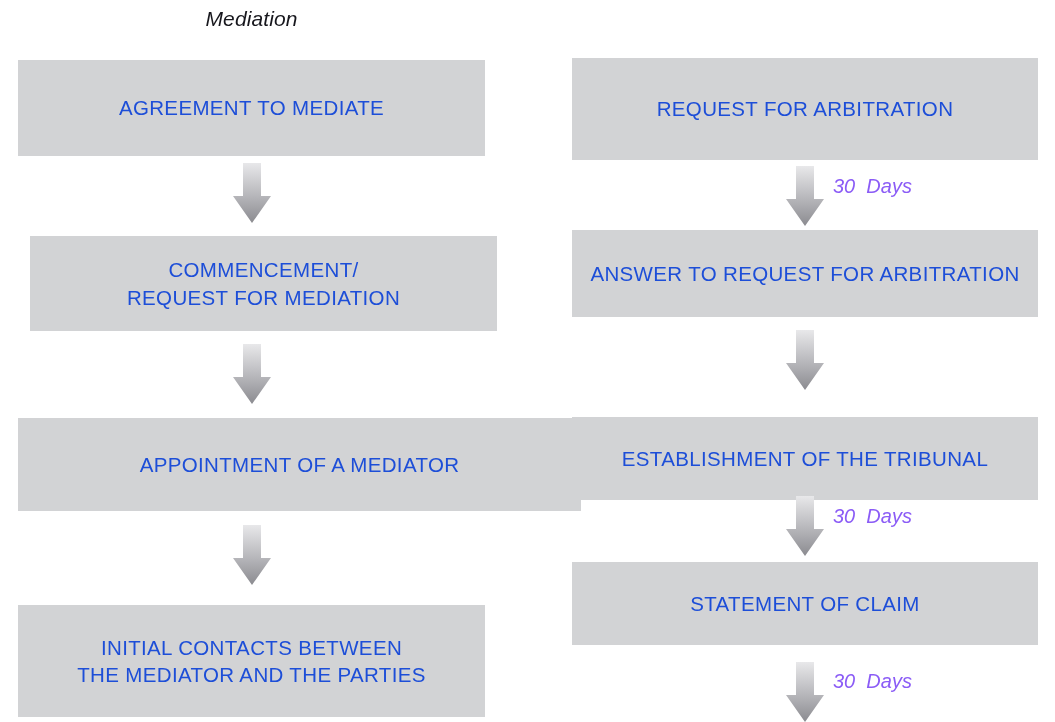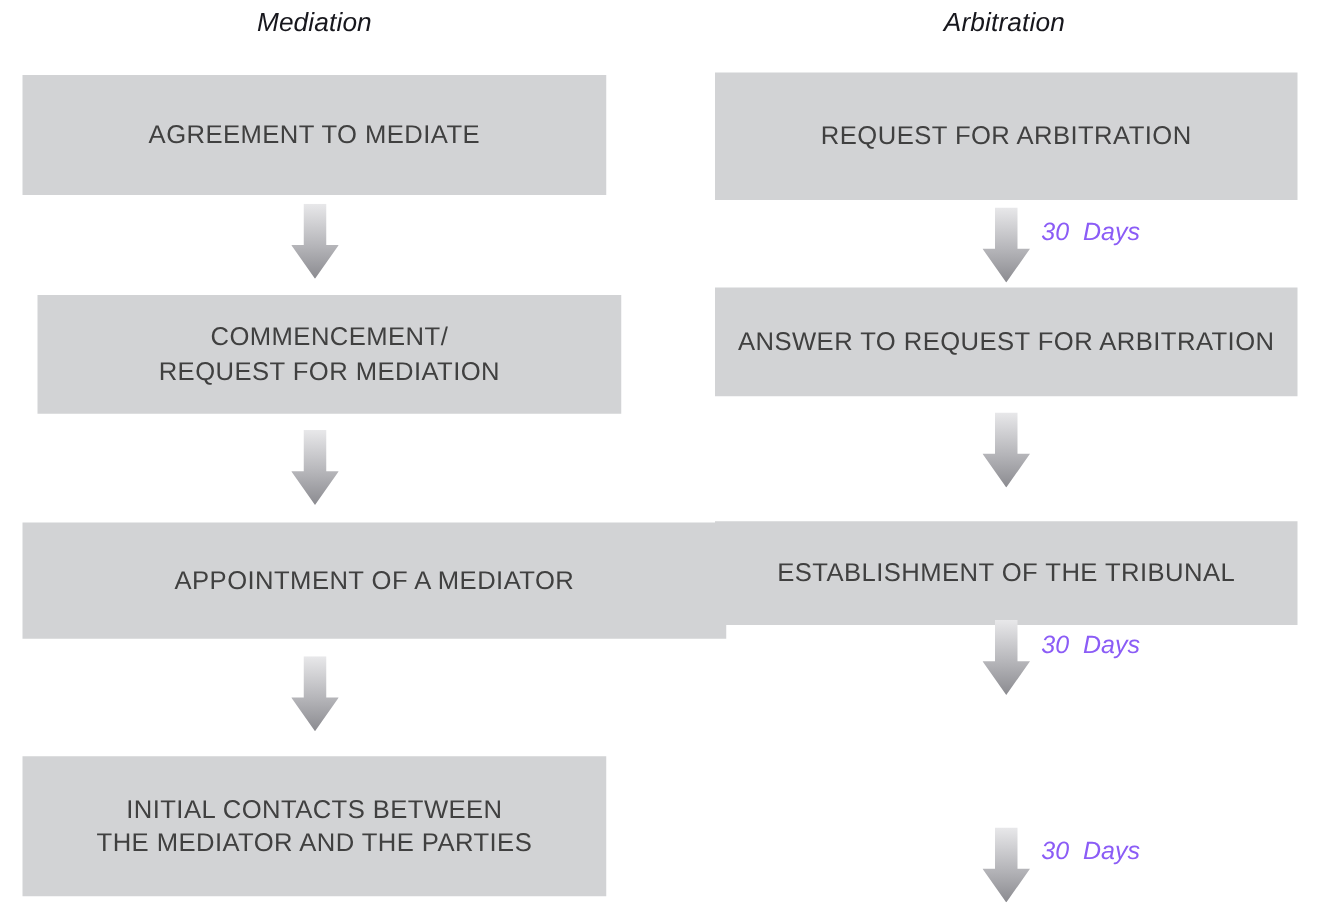--- a/index.html
+++ b/index.html
@@ -37,21 +37,21 @@
     display: flex;
     align-items: center;
     justify-content: center;
     text-align: center;
     box-sizing: border-box;
   }
   .node-label {
     font-size: 20.5px;
     line-height: 1.33;
     letter-spacing: 0.35px;
-    color: #404040;
+    color: #1d4ed8;
     font-weight: 400;
     white-space: pre-line;
     padding: 0 10px;
     text-align: center;
   }
 
   
   .arrow {
     position: absolute;
     width: 38px;
@@ -68,21 +68,20 @@
     white-space: pre;
   }
 </style>
 </head>
 <body>
 
 <div id="page">
 
   <div class="col-header" id="header-mediation">Mediation</div>
 
-  <div class="col-header" id="header-arbitration">Arbitration</div>
 
   <div class="node-box" style="left:18px; top:60px; width:467px; height:96px;">
     <span class="node-label">AGREEMENT TO MEDIATE</span>
   </div>
 
   <div class="arrow" style="left:233px; top:163px;">
     <svg viewBox="0 0 38 60" xmlns="http://www.w3.org/2000/svg">
       <defs>
         <linearGradient id="agrad1" x1="0" y1="0" x2="0" y2="1">
           <stop offset="0%" stop-color="#e8e8ea"></stop>
@@ -180,20 +179,23 @@
           <stop offset="0%" stop-color="#e8e8ea"></stop>
           <stop offset="55%" stop-color="#b6b6ba"></stop>
           <stop offset="100%" stop-color="#8b8b90"></stop>
         </linearGradient>
       </defs>
       <polygon points="10,0 28,0 28,33 38,33 19,60 0,33 10,33" fill="url(#bgrad3)"></polygon>
     </svg>
   </div>
   <div class="days-label" style="left:833px; top:506px;">30  Days</div>
 
+  <div class="node-box" style="left:572px; top:562px; width:466px; height:83px;">
+    <span class="node-label">STATEMENT OF CLAIM</span>
+  </div>
 
   <div class="arrow" style="left:786px; top:662px;">
     <svg viewBox="0 0 38 60" xmlns="http://www.w3.org/2000/svg">
       <defs>
         <linearGradient id="bgrad4" x1="0" y1="0" x2="0" y2="1">
           <stop offset="0%" stop-color="#e8e8ea"></stop>
           <stop offset="55%" stop-color="#b6b6ba"></stop>
           <stop offset="100%" stop-color="#8b8b90"></stop>
         </linearGradient>
       </defs>

